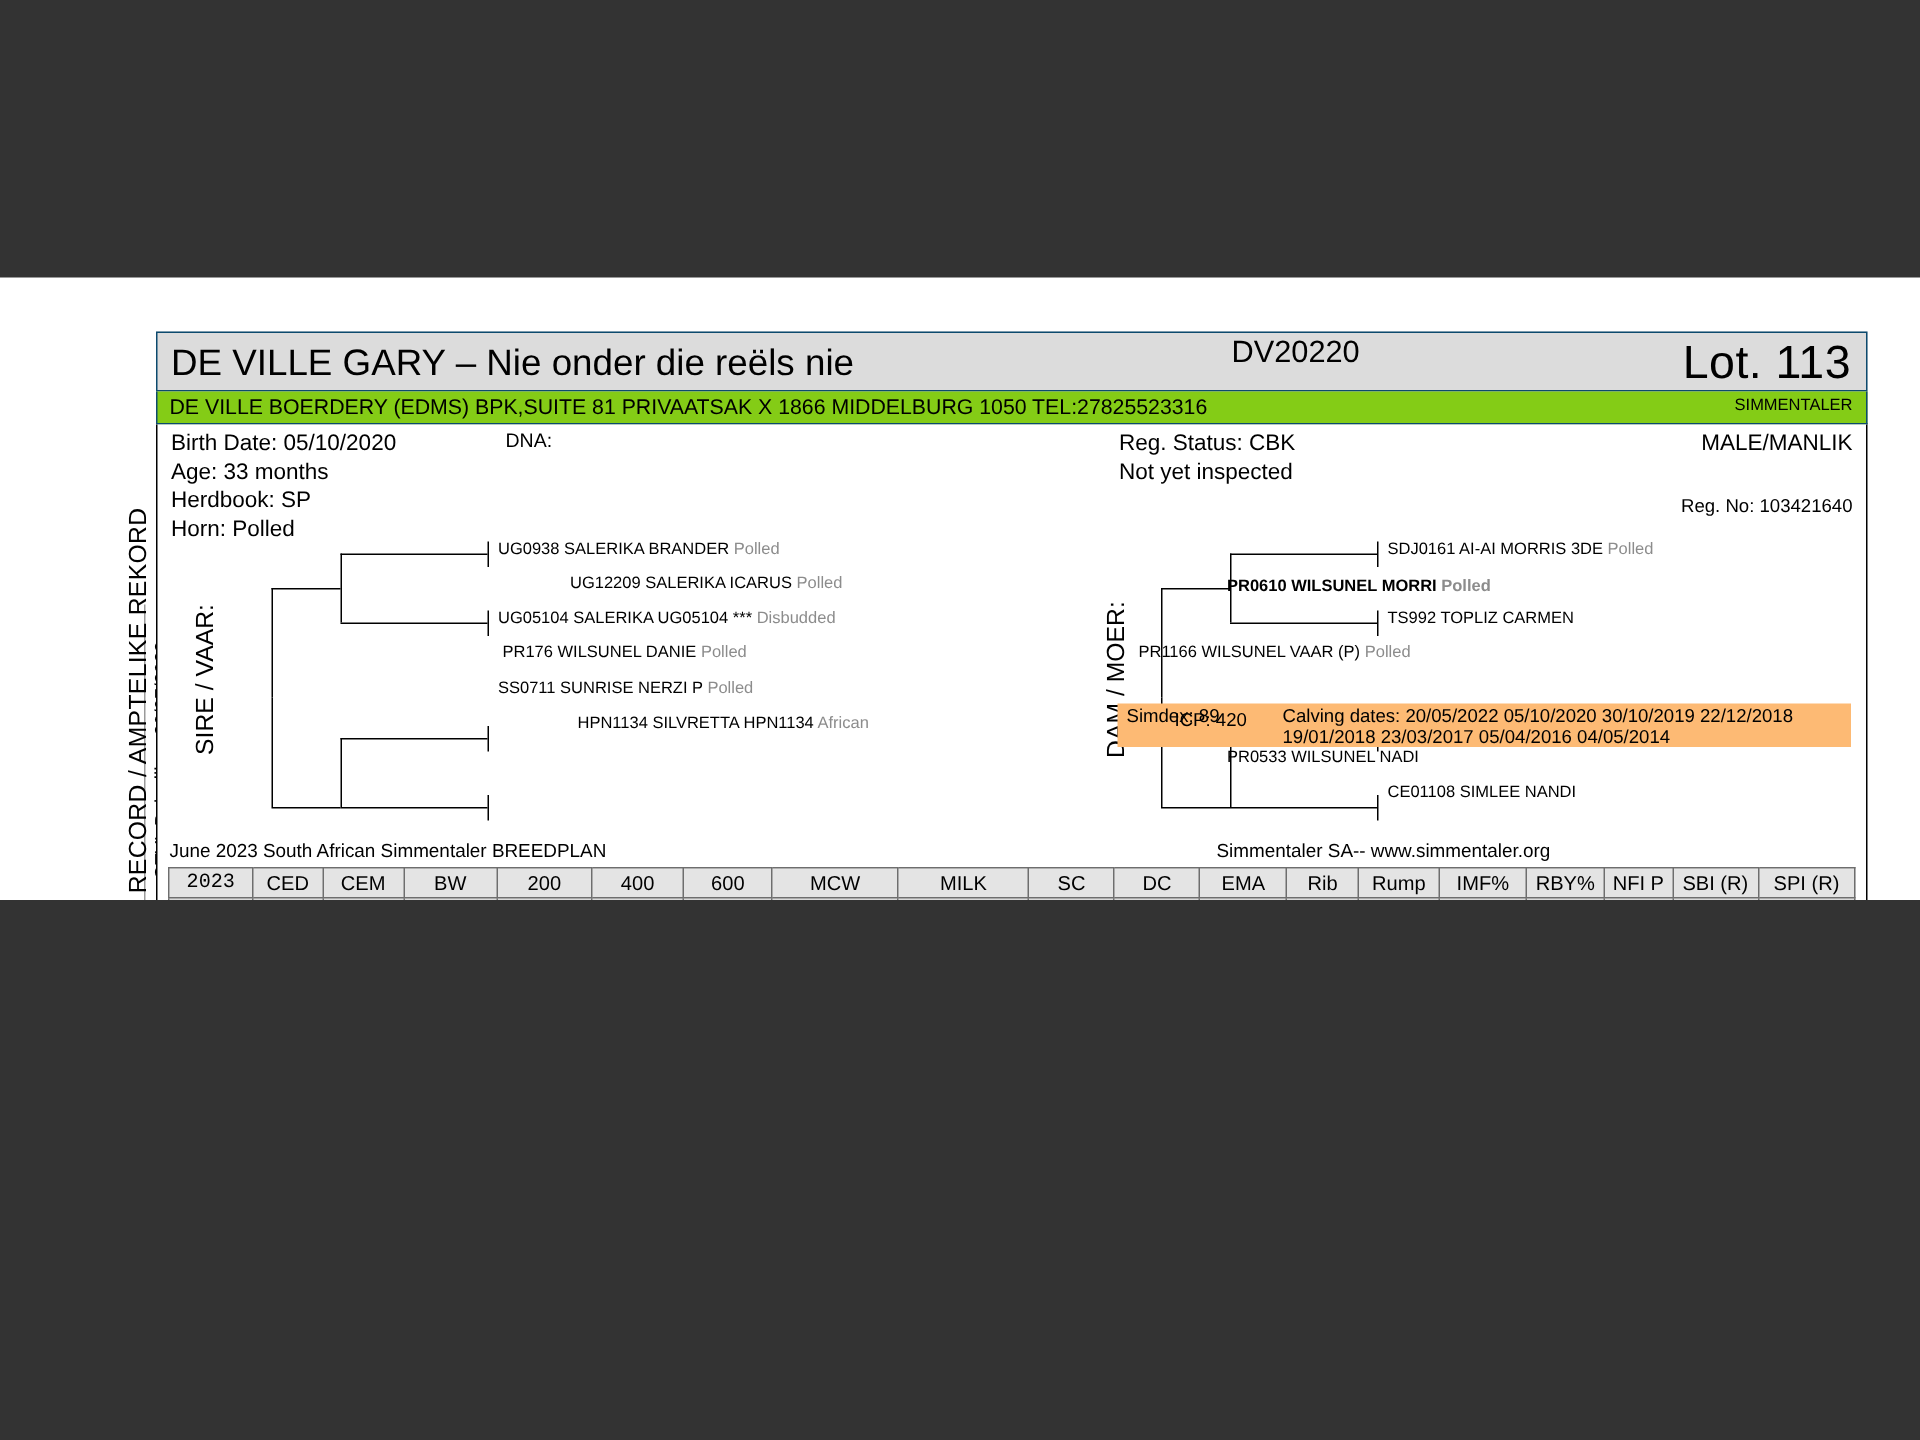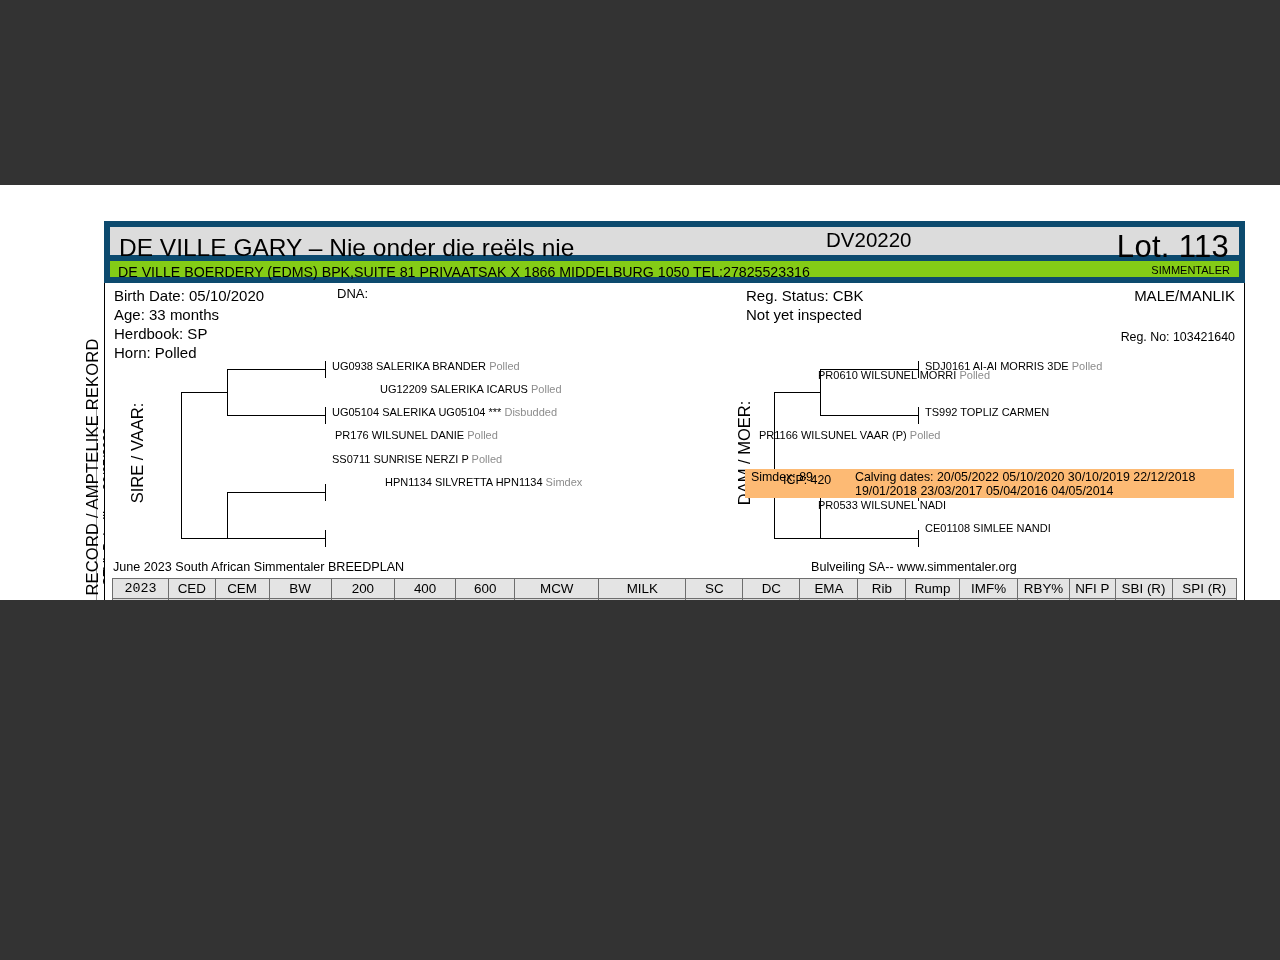--- a/index.html
+++ b/index.html
@@ -17,21 +17,21 @@
     display:flex;flex-direction:column;align-items:center;justify-content:center;
     line-height:1.12;color:#000;
   }
   .side-label .l1{font-size:16.5px;letter-spacing:.2px;white-space:nowrap;}
   .side-label .l2{font-size:12.5px;white-space:nowrap;}
   .side-rule{position:absolute;left:96px;top:218px;width:1px;height:565px;background:#9a9a9a;}
 
   
   .doc{position:absolute;left:104px;top:36px;width:1141px;height:560px;}
 
-  .band{box-sizing:border-box;border:6px solid #0c4a6e;background:#dcdcdc;position:relative;}
+  .band{box-sizing:border-box;border:1px solid #0c4a6e;background:#dcdcdc;position:relative;}
   .band-title{height:40px;}
   .band-sub{height:22px;background:#84cc16;border-top:none;}
 
   .t-name{position:absolute;left:9px;top:7px;font-size:24.5px;color:#000;white-space:nowrap;}
   .t-name .light{font-weight:400;}
   .t-code{position:absolute;left:716px;top:1px;font-size:20.5px;}
   .t-lot{position:absolute;right:10px;top:2px;font-size:31px;letter-spacing:.3px;}
   .s-addr{position:absolute;left:8px;top:3px;font-size:14.2px;white-space:nowrap;}
   .s-breed{position:absolute;right:9px;top:3px;font-size:11px;}
 
@@ -209,21 +209,21 @@
           <div class="nm" style="left:168px;top:68px;">
             <span>PR176 WILSUNEL DANIE</span>
             <span class="horn">Polled</span>
           </div>
           <div class="nm" style="left:165px;top:92px;">
             <span>SS0711 SUNRISE NERZI P</span>
             <span class="horn">Polled</span>
           </div>
           <div class="nm" style="left:218px;top:115px;">
             <span>HPN1134 SILVRETTA HPN1134</span>
-            <span class="horn">Simdex</span>
+            <span class="horn">African</span>
           </div>
         </div>
 
         <div class="tree tree-dam">
           <div class="ln v" style="left:14px;top:31px;height:73px;"></div>
           <div class="ln h" style="left:14px;top:31px;width:46px;"></div>
           <div class="ln v" style="left:60px;top:8px;height:46px;"></div>
           <div class="ln h" style="left:60px;top:8px;width:98px;"></div>
           <div class="ln h" style="left:60px;top:54px;width:98px;"></div>
           <div class="tick" style="left:158px;top:0px;height:17px;"></div>
@@ -234,21 +234,21 @@
           <div class="ln v" style="left:60px;top:131px;height:46px;"></div>
           <div class="ln h" style="left:60px;top:131px;width:98px;"></div>
           <div class="ln h" style="left:60px;top:177px;width:98px;"></div>
           <div class="tick" style="left:158px;top:123px;height:17px;"></div>
           <div class="tick" style="left:158px;top:169px;height:17px;"></div>
 
           <div class="nm" style="left:165px;top:-1px;">
             <span>SDJ0161 AI-AI MORRIS 3DE</span>
             <span class="horn">Polled</span>
           </div>
-          <div class="nm" style="left:58px;top:8px;">
+          <div class="nm" style="left:58px;top:24px;font-weight:bold;">
             <span>PR0610 WILSUNEL MORRI</span>
             <span class="horn">Polled</span>
           </div>
           <div class="nm" style="left:165px;top:45px;">
             <span>TS992 TOPLIZ CARMEN</span>
             <span class="horn"></span>
           </div>
           <div class="nm" style="left:-1px;top:68px;">
             <span>PR1166 WILSUNEL VAAR (P)</span>
             <span class="horn">Polled</span>
@@ -270,21 +270,21 @@
         <div class="simband">
           <span class="sb-1">Simdex: 89</span>
           <span class="sb-2">ICP: 420</span>
           <span class="sb-3">Calving dates: 20/05/2022  05/10/2020  30/10/2019  22/12/2018</span>
           <span class="sb-4">19/01/2018  23/03/2017  05/04/2016  04/05/2014</span>
         </div>
       </div>
 
       <div class="bpcap">
         <div class="left">June 2023 South African Simmentaler BREEDPLAN</div>
-        <div class="right">Bulveiling SA-- www.simmentaler.org</div>
+        <div class="right">Simmentaler SA-- www.simmentaler.org</div>
       </div>
 
       <table class="bp">
         <colgroup>
           <col style="width:54px">
             <col style="width:45px">
             <col style="width:52px">
             <col style="width:60px">
           <col style="width:61px">
             <col style="width:59px">

